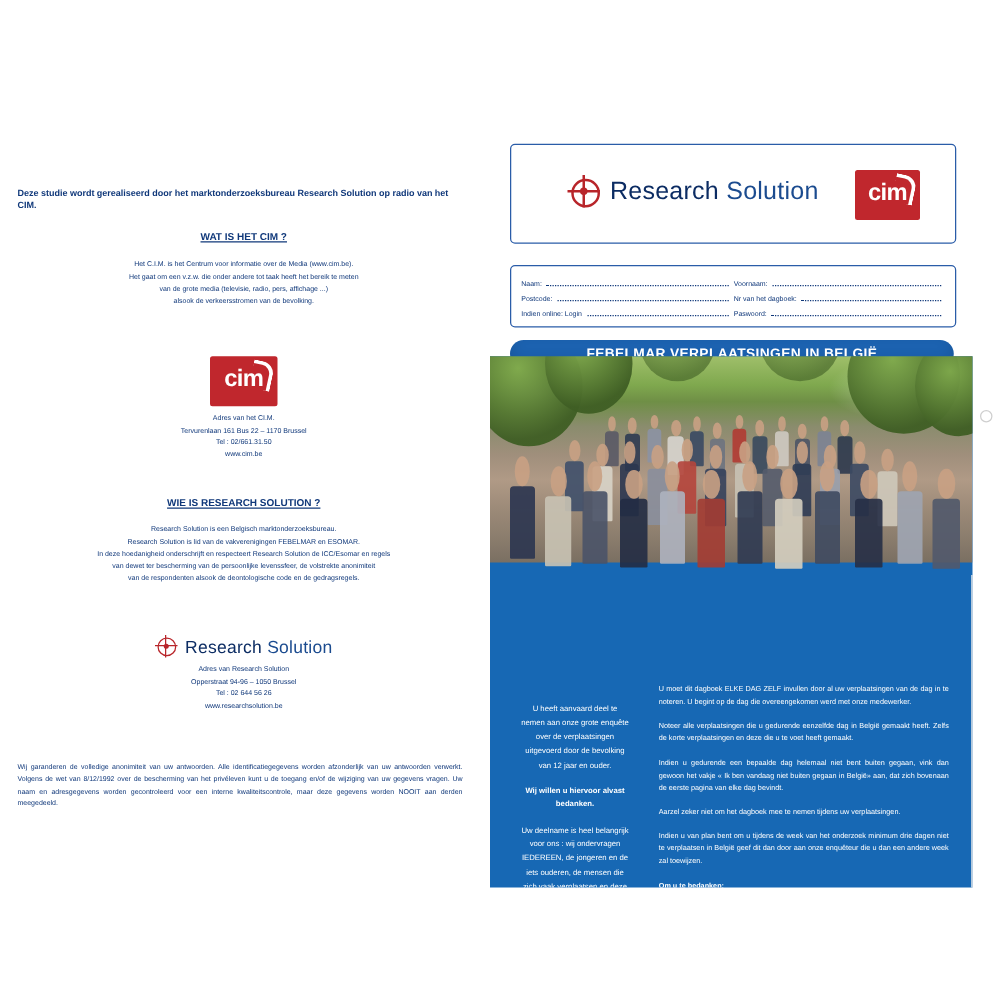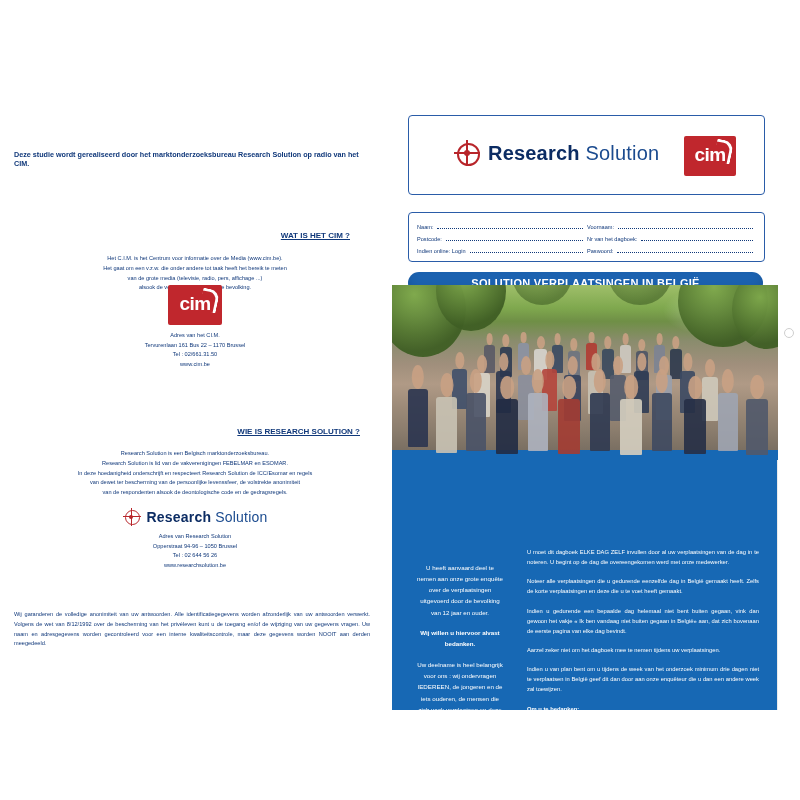--- a/index.html
+++ b/index.html
@@ -30,26 +30,25 @@
     left: 14px;
     top: 40px;
     width: 360px;
     font-size: 7.2px;
     font-weight: bold;
     color: #10387a;
     line-height: 1.3;
   }
 
   .sec-title {
-    text-align: right;
+    text-align: center;
     font-size: 8px;
     font-weight: bold;
     color: #10387a;
     text-decoration: underline;
-    margin-top: 46px;
   }
 
   .body-txt {
     text-align: center;
     font-size: 5.6px;
     color: #10387a;
     line-height: 1.75;
   }
 
   .blk-what {
@@ -107,21 +106,21 @@
     margin-top: 6px;
     text-align: center;
     font-size: 5.6px;
     color: #10387a;
     line-height: 1.7;
   }
 
   .blk-who {
     position: absolute;
     left: 30px;
-    top: 271px;
+    top: 288px;
     width: 330px;
   }
   .blk-who .body-txt { margin-top: 13px; }
 
   
   .rs-logo {
     display: flex;
     align-items: center;
     justify-content: center;
     gap: 6px;
@@ -146,21 +145,21 @@
   .rs-mark .hline { left: 0; top: 8px; width: 18px; height: 1.3px; }
   .rs-mark .vline { top: 0; left: 8px; height: 18px; width: 1.3px; }
   .rs-mark .dot {
     position: absolute;
     left: 6.5px; top: 6.5px;
     width: 4px; height: 4px;
     background: #b8252a;
     border-radius: 50%;
   }
   .rs-text { font-size: 14px; color: #0c2c63; letter-spacing: 0.2px; }
-  .rs-text b { font-weight: bold; margin-top: 25px; }
+  .rs-text b { font-weight: normal; margin-top: 25px; }
   .rs-text span { font-weight: normal; color: #1b4b8f; }
 
   .blk-rsaddr {
     position: absolute;
     left: 40px;
     top: 398px;
     width: 310px;
   }
   .blk-rsaddr .addr {
     margin-top: 6px;
@@ -477,21 +476,21 @@
         <span class="lab">Indien online: Login</span>
         <span class="dots"></span>
       </div>
       <div class="fld b">
         <span class="lab">Paswoord:</span>
         <span class="dots"></span>
       </div>
     </div>
   </div>
 
-  <div class="title-bar">SOLUTION VERPLAATSINGEN IN BELGIË</div>
+  <div class="title-bar">FEBELMAR VERPLAATSINGEN IN BELGIË</div>
 
   <div class="photo-panel">
     <div class="photo">
       <div class="crowd">
         <div class="tree" style="left:-12px; top:-24px; width:86px; height:96px;"></div>
         <div class="tree" style="left:44px; top:-34px; width:70px; height:80px;"></div>
         <div class="tree" style="left:286px; top:-30px; width:90px; height:92px;"></div>
         <div class="tree" style="left:340px; top:-16px; width:70px; height:80px;"></div>
         <div class="tree" style="left:120px; top:-40px; width:60px; height:60px; opacity:.6;"></div>
         <div class="tree" style="left:216px; top:-42px; width:64px; height:62px; opacity:.6;"></div>

